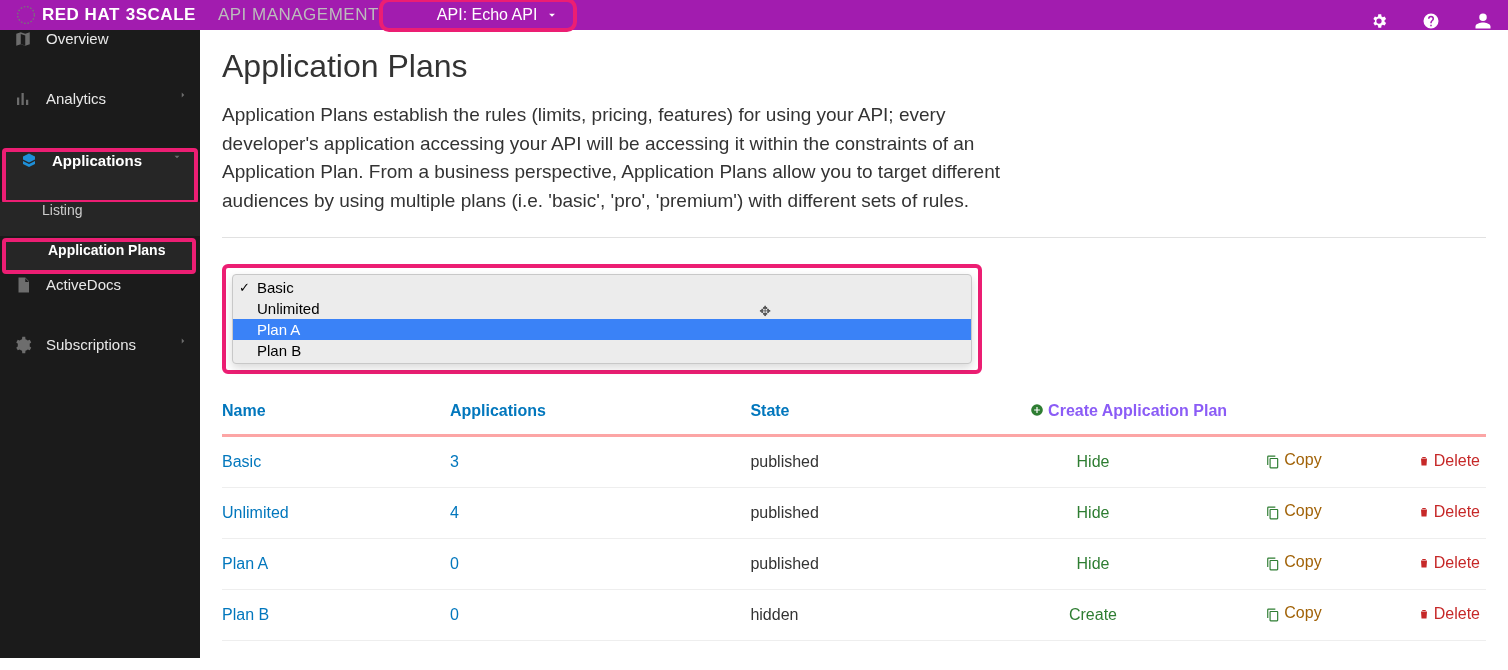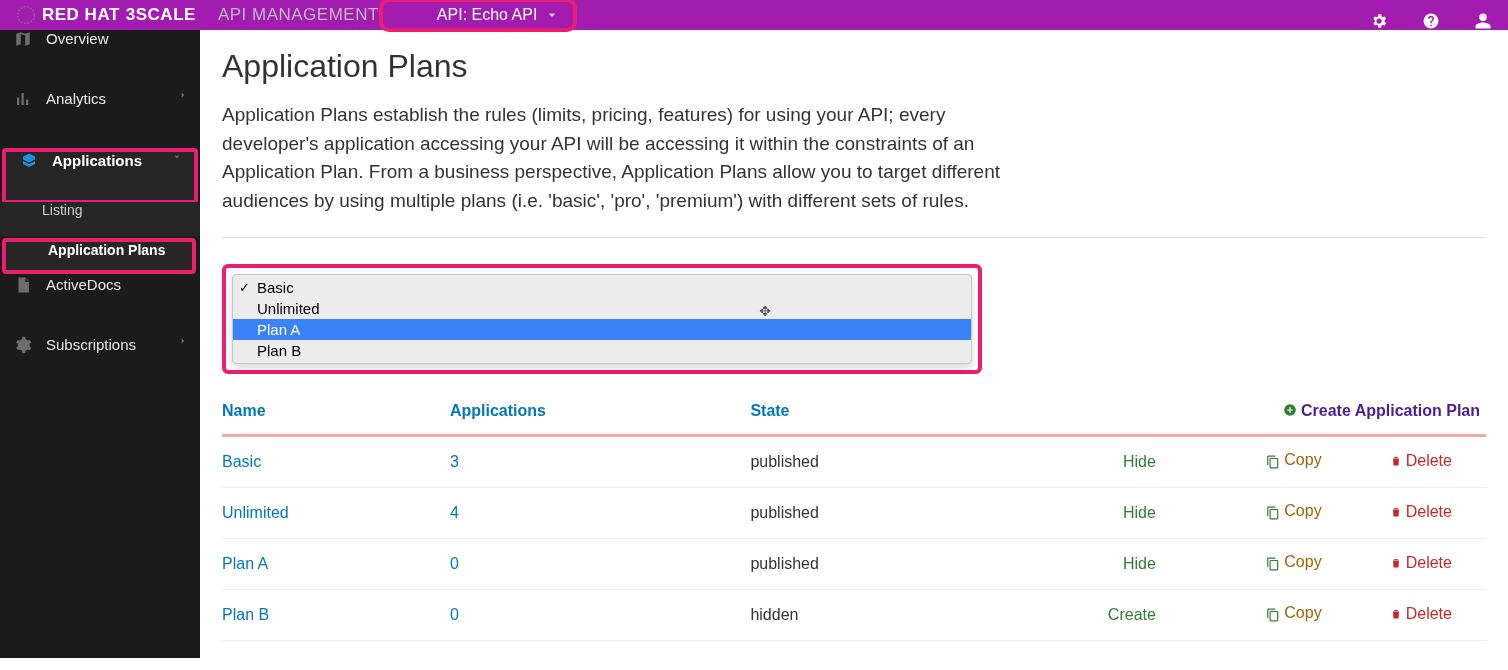--- a/index.html
+++ b/index.html
@@ -49,32 +49,32 @@
   .dropdown-box { border:4px solid #ec1e73; border-radius:6px; padding:6px; background:transparent;}
   .dropdown-list { background:#ececec; border:1px solid #c8c8c8; border-radius:4px; font-size:15px; color:#000; padding:2px 0; box-shadow:0 4px 10px rgba(0,0,0,0.15); position:relative;}
   .opt { padding:2px 10px 2px 24px; position:relative; cursor:default;}
   .opt.hover { background:#3a82f7; color:#fff;}
   .opt .check { position:absolute; left:6px; top:3px; font-size:13px;}
   .move-cursor { position:absolute; right:200px; top:28px; font-size:14px; color:#555; pointer-events:none;}
 
   
   .plan-table { width:100%; border-collapse:collapse; font-size:16px;}
   .plan-table th { text-align:left; color:#0277bd; font-weight:700; padding:10px 6px 14px 0; border-bottom:3px solid #fca5a5; cursor:pointer;}
-  .plan-table th.create { text-align:right; color:#4c1d95; font-weight:700; white-space:nowrap;}
+  .plan-table th.create { text-align:left; color:#8b5cf6; font-weight:700; white-space:nowrap;}
   .plan-table th.create svg { width:14px; height:14px; fill:#2e7d32; vertical-align:-1px; margin-right:4px;}
   .plan-table td { padding:14px 6px 14px 0; border-bottom:1px solid #eee; vertical-align:middle;}
   .plan-table td.name a, .plan-table td.apps a { color:#0277bd; }
   .plan-table td.state { color:#333; }
   .plan-table td.hide a { color:#2e7d32; }
   .plan-table td.copy a { color:#a16207; display:inline-flex; align-items:flex-end; gap:4px;}
   .plan-table td.copy svg { width:14px; height:14px; fill:#2e7d32;}
-  .plan-table td.delete { text-align:center;}
+  .plan-table td.delete { text-align:right;}
   .plan-table td.delete a { color:#c62828; display:inline-flex; align-items:center; gap:4px;}
   .plan-table td.delete svg { width:12px; height:14px; fill:#c62828;}
-  .plan-table td.hide { text-align:right; padding-right:40px; }
+  .plan-table td.hide { text-align:center; padding-right:40px; }
   .plan-table td.copy { text-align:right; padding-right:40px;}
 
   .col-name{width:220px;} .col-apps{width:290px;} .col-state{width:270px;}
   .col-hide{width:160px;} .col-copy{width:160px;} .col-del{width:120px;}
 </style>
 </head>
 <body>
 
 <div class="topbar">
   <div class="brand">

